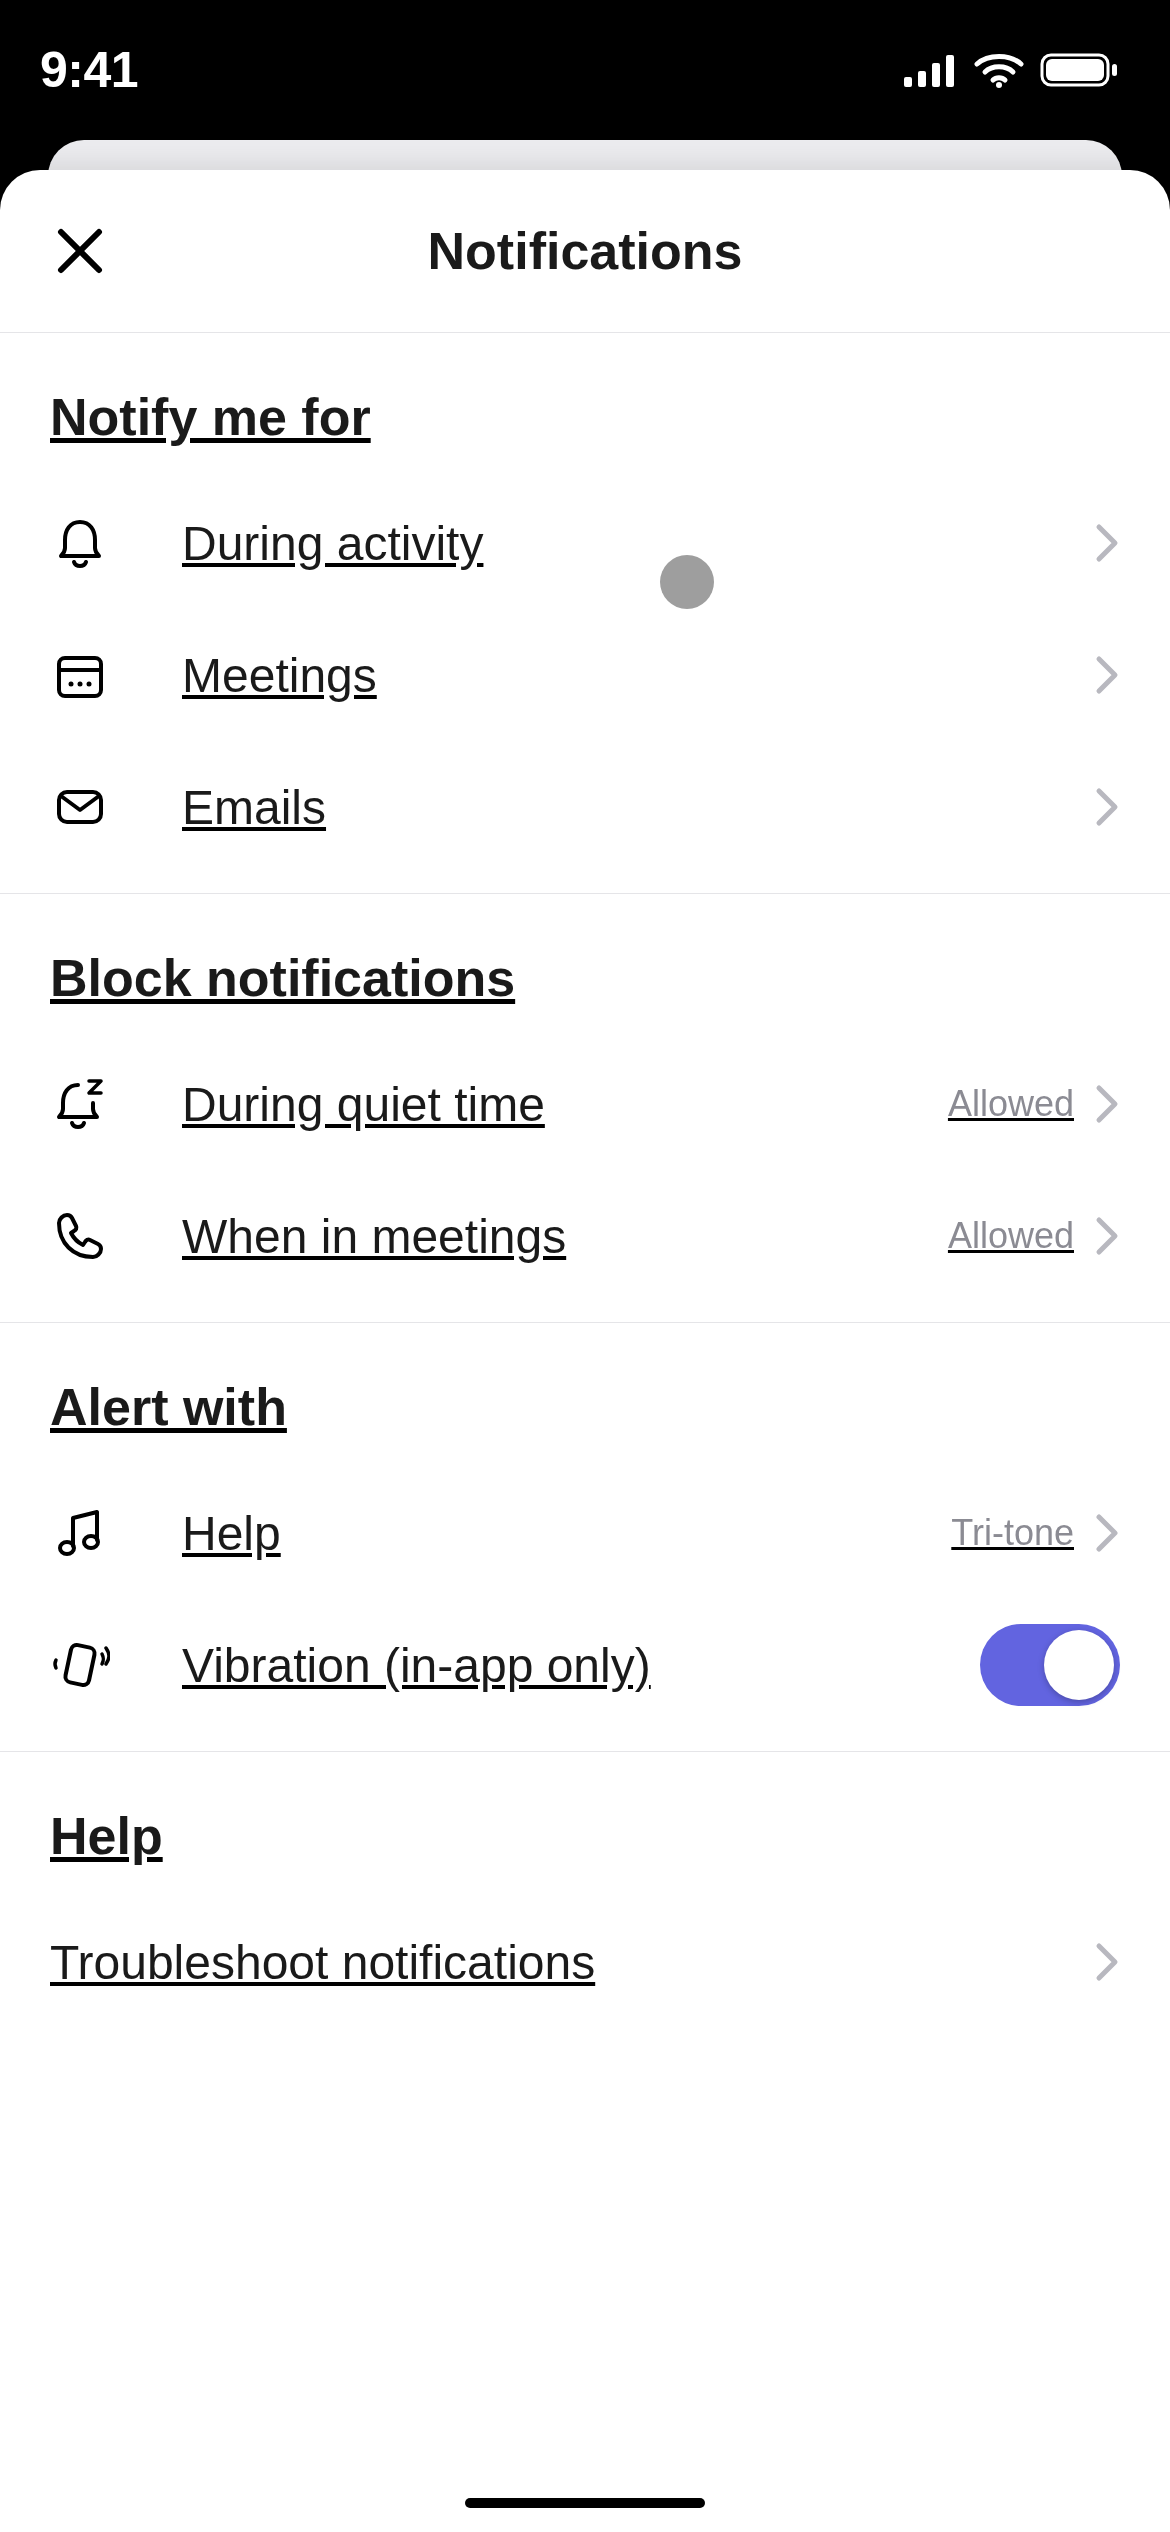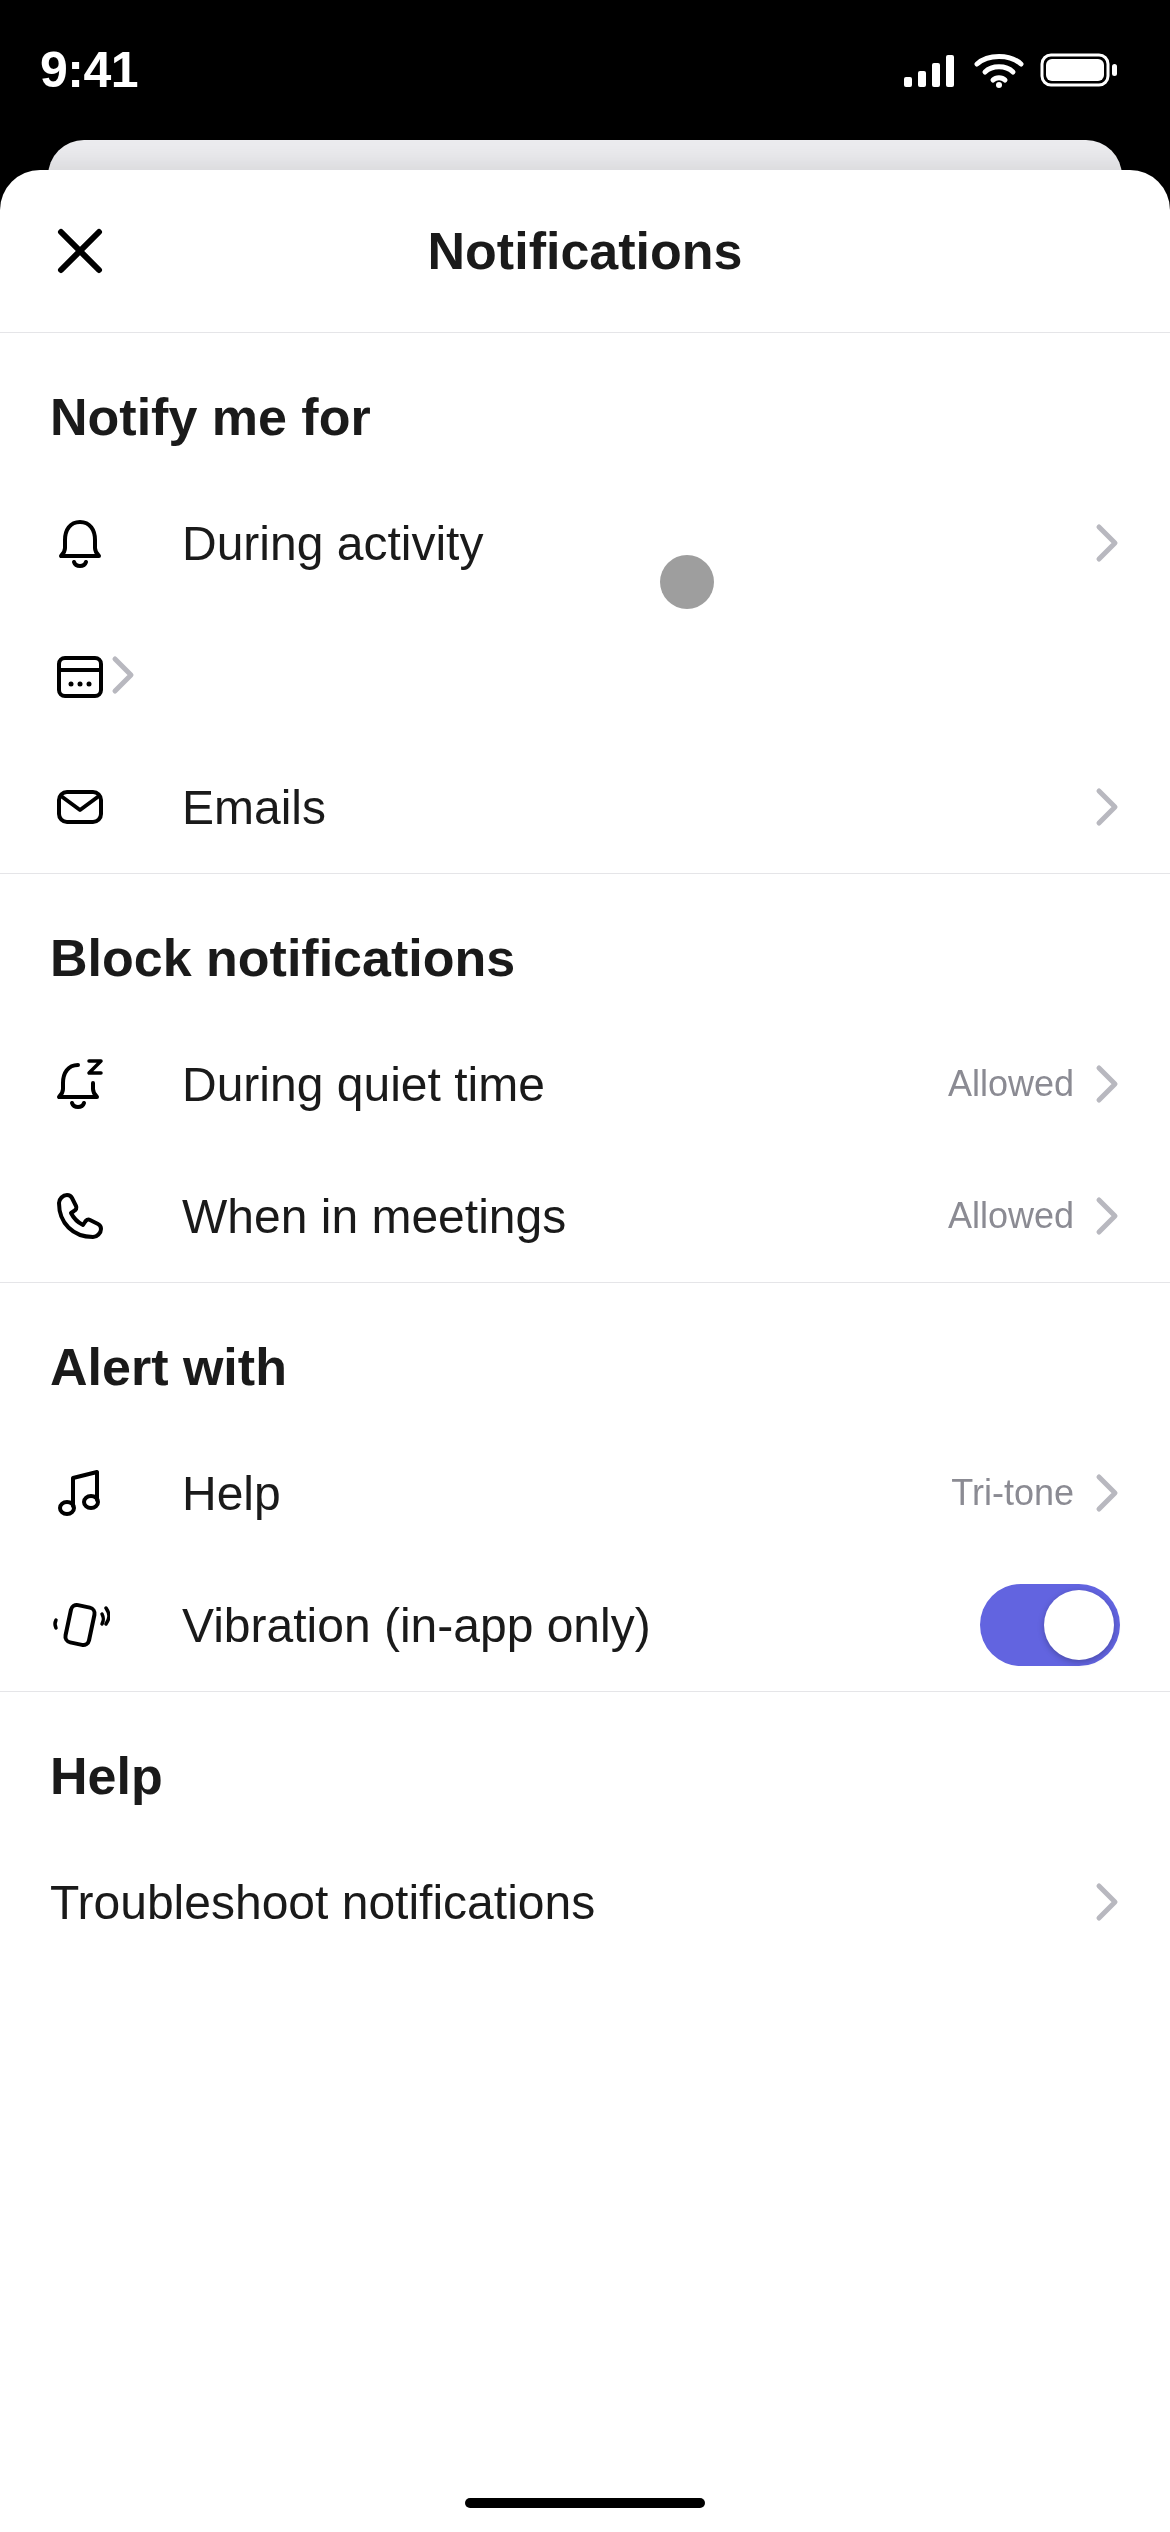--- a/index.html
+++ b/index.html
@@ -54,20 +54,22 @@
   }
   .modal-title {
     position:absolute; left:0; right:0; text-align:center;
     font-size:52px; font-weight:700; color:#1a1a1a;
     pointer-events:none;
   }
 
   
   .section {
     border-bottom:1px solid #e5e5e8;
+    padding-bottom:20px;
+    text-decoration:underline;
   }
   .section-title {
     font-size:52px; font-weight:700; color:#1a1a1a;
     padding:54px 50px 30px 50px;
   }
 
   
   .row {
     display:flex; align-items:center;
     padding:0 50px;
@@ -193,20 +195,21 @@
     <div class="row">
       <span class="row-icon">
         <svg width="54" height="54" viewBox="0 0 54 54">
             <rect x="6" y="10" width="42" height="38" rx="6" fill="none" stroke="#000" stroke-width="4"></rect>
             <line x1="6" y1="22" x2="48" y2="22" stroke="#000" stroke-width="4"></line>
             <circle cx="18" cy="36" r="2.5" fill="#000"></circle>
             <circle cx="27" cy="36" r="2.5" fill="#000"></circle>
             <circle cx="36" cy="36" r="2.5" fill="#000"></circle>
           </svg>
       </span>
+      <span class="row-label">Meetings</span>
       <span class="chevron">
         <svg width="26" height="40" viewBox="0 0 26 40">
             <path d="M5 4 L21 20 L5 36" fill="none" stroke="#b8b8bf" stroke-width="5" stroke-linecap="round" stroke-linejoin="round"></path>
           </svg>
       </span>
     </div>
 
     <div class="row">
       <span class="row-icon">
         <svg width="54" height="54" viewBox="0 0 54 54">

